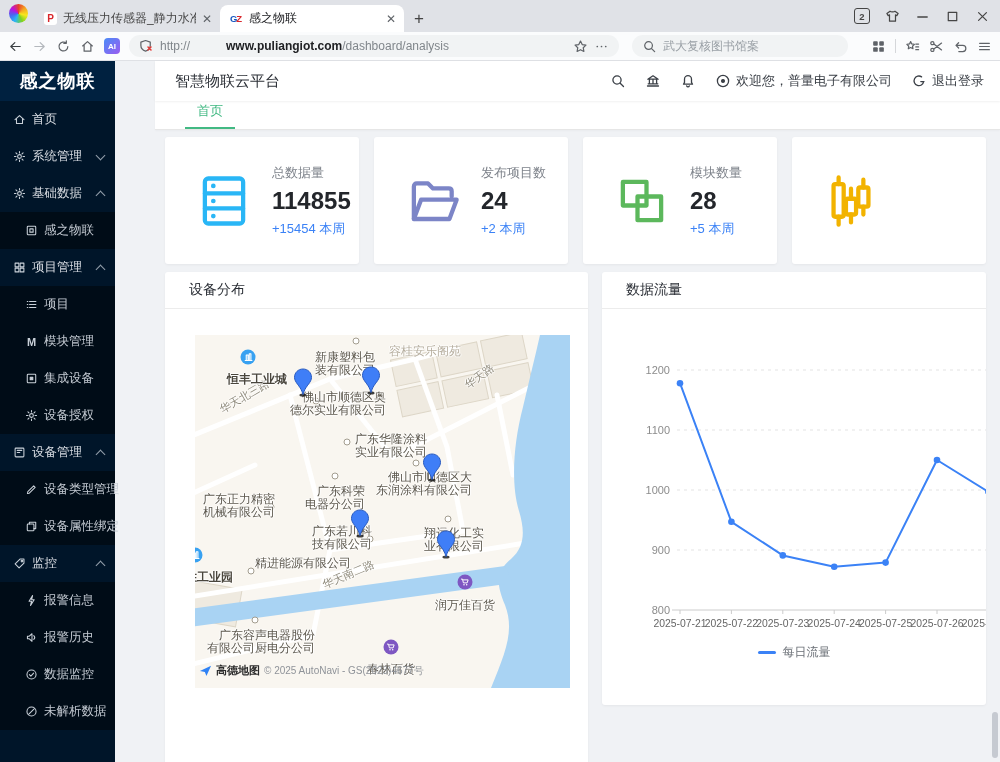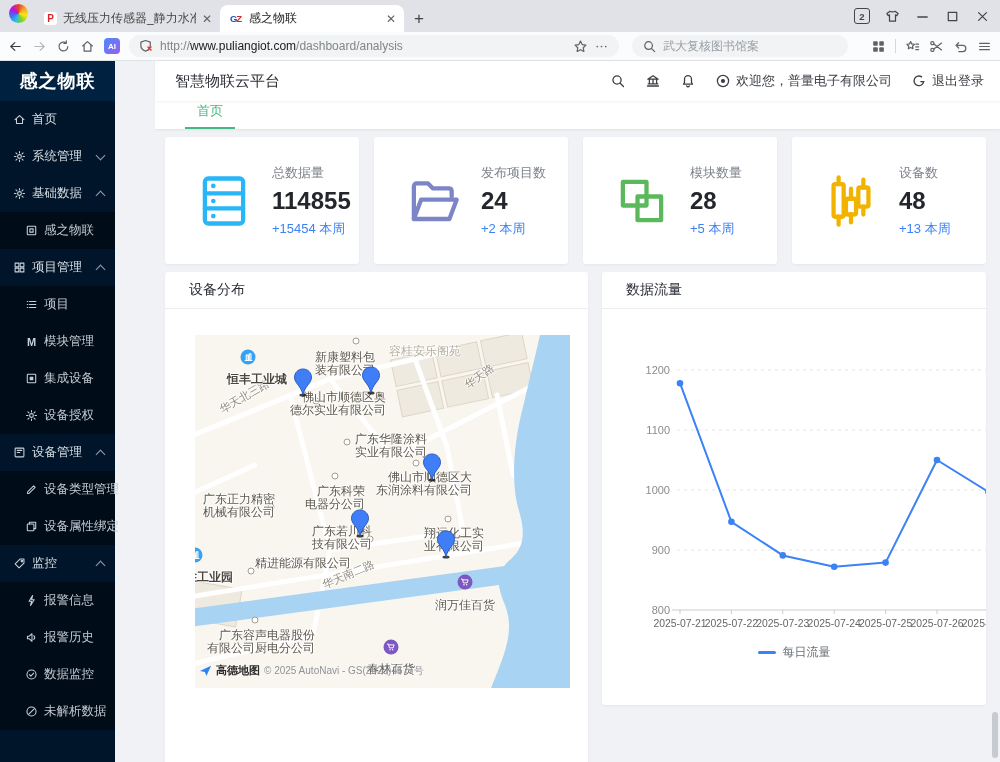--- a/index.html
+++ b/index.html
@@ -23,21 +23,21 @@
     display:flex;align-items:center;justify-content:center;}
   .tbi{display:flex;align-items:center;justify-content:center;cursor:pointer;color:#5f6368;}
   .tbi svg{width:15px;height:15px}
   .winctl .tbi{color:#454545}
   .toolbar{height:28px;background:#fbfcfd;border-bottom:1px solid #dfe1e5;display:flex;align-items:center;padding:0 8px;gap:9px;}
   .tbi.disabled{color:#b4b8bd}
   .ai-badge{width:16px;height:16px;border-radius:4px;background:linear-gradient(135deg,#4a8cf7,#9b5cf0);
     color:#fff;font-size:8px;font-weight:bold;display:flex;align-items:center;justify-content:center;}
   .addr{height:22px;width:470px;background:#f1f3f4;border-radius:12px;display:flex;align-items:center;padding:0 10px;gap:6px;flex:none;}
   .addr .url{font-size:12px;white-space:nowrap;overflow:hidden;flex:1;}
-  .url .dim{color:#80868b}.url .host{color:#202124;font-weight:normal;}
+  .url .dim{color:#80868b}.url .host{color:#202124;font-weight:bold;margin-left:36px;}
   .srch{height:22px;width:196px;background:#f1f3f4;border-radius:12px;display:flex;align-items:center;padding:0 10px;gap:6px;flex:none;margin-left:4px;}
   .srch .ph{color:#9aa0a6;font-size:12px;white-space:nowrap;overflow:hidden;}
   .vdiv{width:1px;height:14px;background:#d5d7da;}
   
   .app{display:flex;height:702px;}
   .sidebar{width:115px;background:#001529;flex:none;color:#d8dde3;}
   .side-logo{height:40px;background:#002140;color:#fff;font-size:18px;font-weight:bold;display:flex;align-items:center;justify-content:center;letter-spacing:1px;}
   .menu-item{height:37px;display:flex;align-items:center;padding-left:13px;font-size:12.5px;position:relative;cursor:pointer;white-space:nowrap;}
   .menu-item.sub{background:#000c17;padding-left:25px;color:#c3cad2;}
   .menu-item .mi{margin-right:6px;display:flex;color:#c9d1d9;}
@@ -481,25 +481,20 @@
               <span class="stat-icon" style="color:#f2b300">
                 <svg viewBox="0 0 48 48" fill="none" stroke="currentColor" stroke-width="3.8" stroke-linecap="round" stroke-linejoin="round">
                   <path d="M13 3v6M13 38v7"></path>
                   <rect x="8.5" y="9" width="9" height="29" rx="1.5"></rect>
                   <path d="M24 13v9M24 36v7"></path>
                   <rect x="19.5" y="22" width="9" height="14" rx="1.5"></rect>
                   <path d="M35 5v7M35 29v7"></path>
                   <rect x="30.5" y="12" width="9" height="17" rx="1.5"></rect>
                 </svg>
               </span>
-              <span class="stat-info">
-                <div class="stat-label">设备数</div>
-                <div class="stat-value">48</div>
-                <div class="stat-delta">+13 本周</div>
-              </span>
             </div>
           </div>
 
         <div class="panels-row">
           <section class="panel map-panel">
             <div class="panel-header">设备分布</div>
             <div class="map-box" id="map-box">
               <svg class="map-geo" width="375" height="353" viewBox="0 0 375 353">
                 <g transform="rotate(-12 260 40)" fill="#efeae0" stroke="#ddd6c7" stroke-width="1">
                   <rect x="200" y="12" width="42" height="27"></rect>

